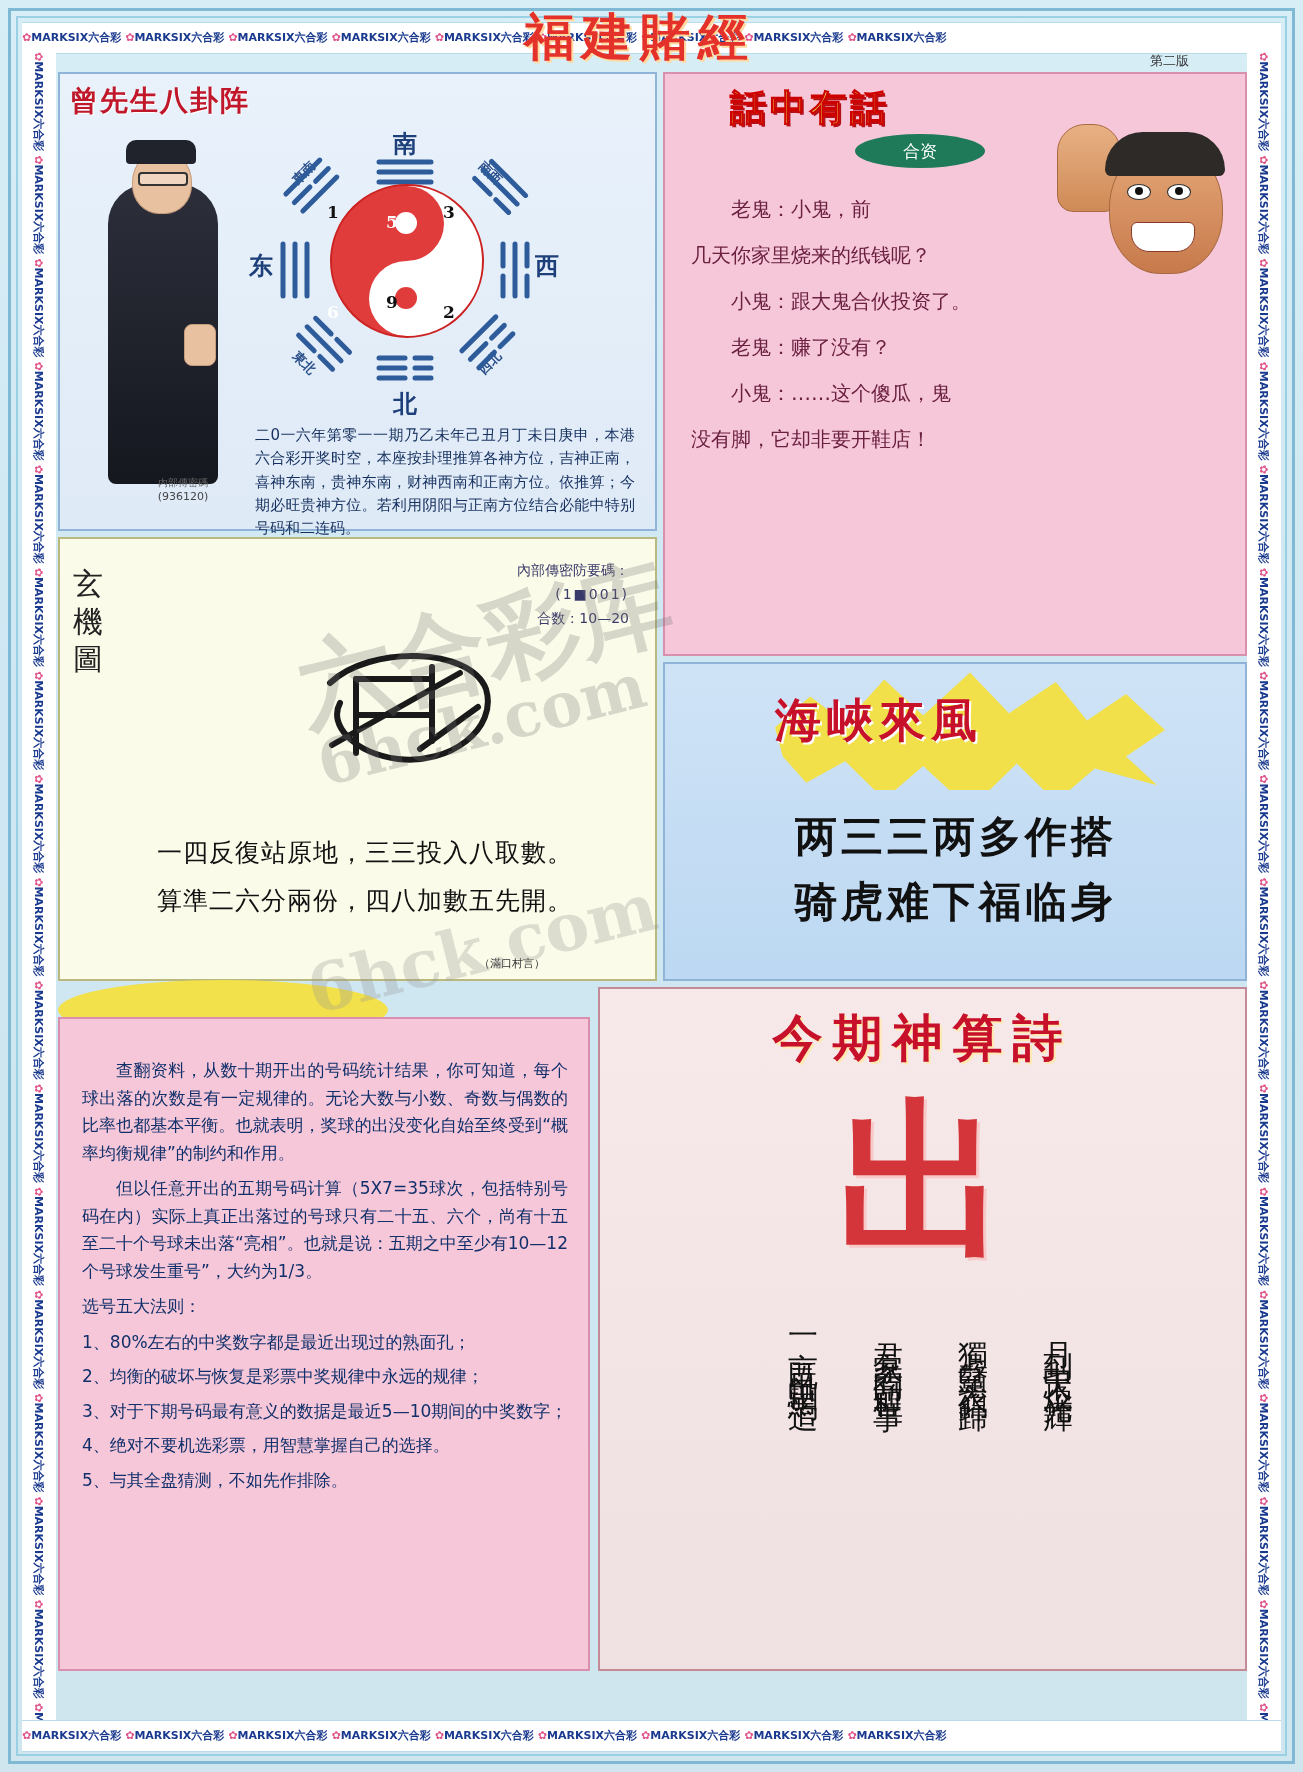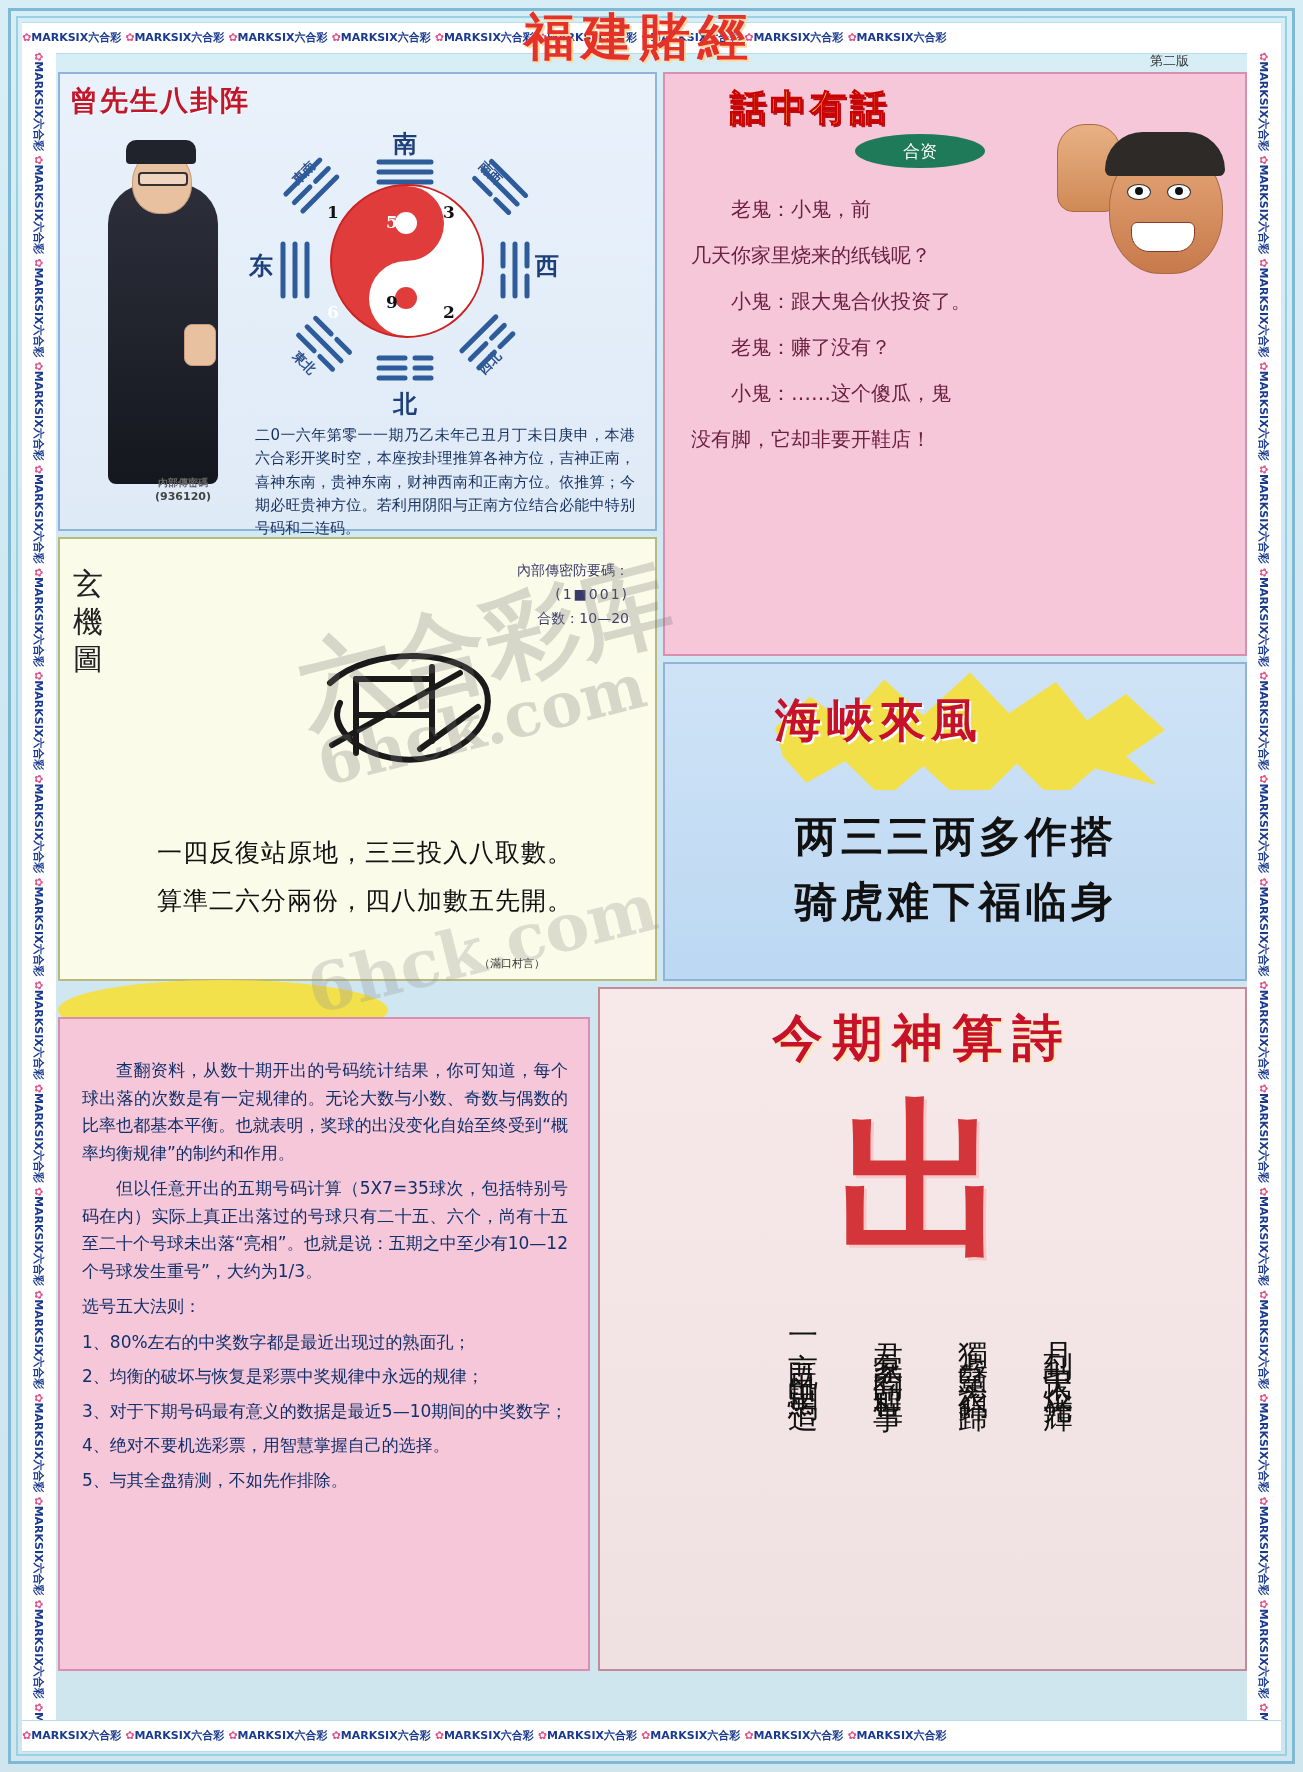--- a/index.html
+++ b/index.html
@@ -100,21 +100,21 @@
   .master-glasses{
     position:absolute;left:50px;top:48px;width:46px;height:10px;
     border:2px solid #333;border-radius:4px;background:rgba(255,255,255,.35);
   }
   .master-hand{
     position:absolute;left:96px;top:200px;width:30px;height:40px;
     background:#e8c1a0;border-radius:8px;border:1px solid #c79d7c;
   }
   .photo-caption{
     position:absolute;left:10px;top:352px;width:170px;text-align:center;
-    font-size:11px;color:#444;font-weight:bold;
+    font-size:11px;color:#444;
   }
   .photo-caption .small{font-size:10px;color:#666;}
 
   
   .bagua-wrap{position:absolute;left:195px;top:58px;width:300px;height:290px;}
   .bagua-dir{position:absolute;font-family:"DejaVu Serif","Liberation Serif",serif;font-weight:bold;font-size:24px;color:#1d3f7a;}
   .dir-n{left:138px;top:-4px;}
   .dir-s{left:138px;top:256px;}
   .dir-e{left:-6px;top:118px;}
   .dir-w{left:280px;top:118px;}

